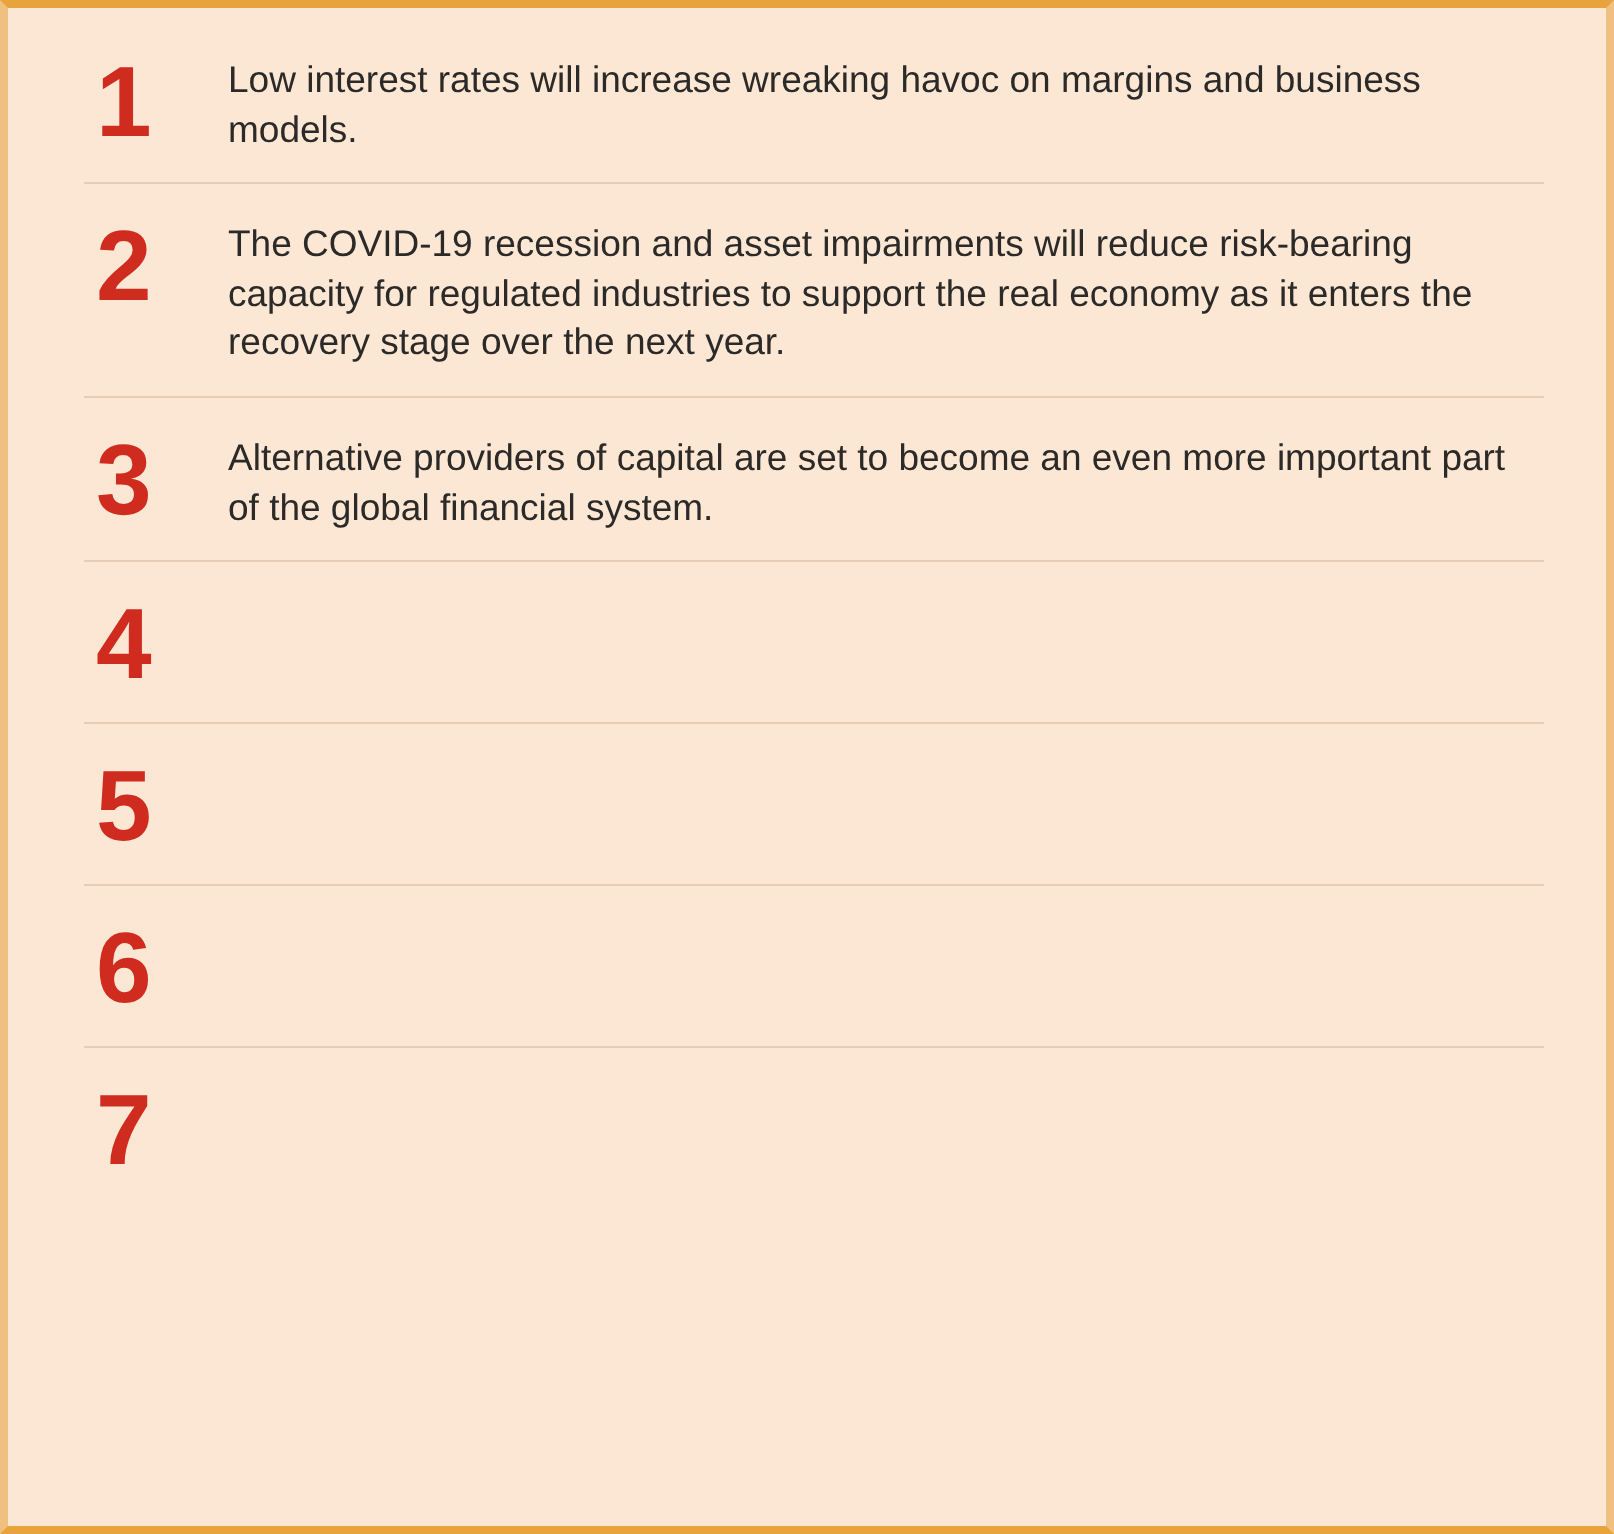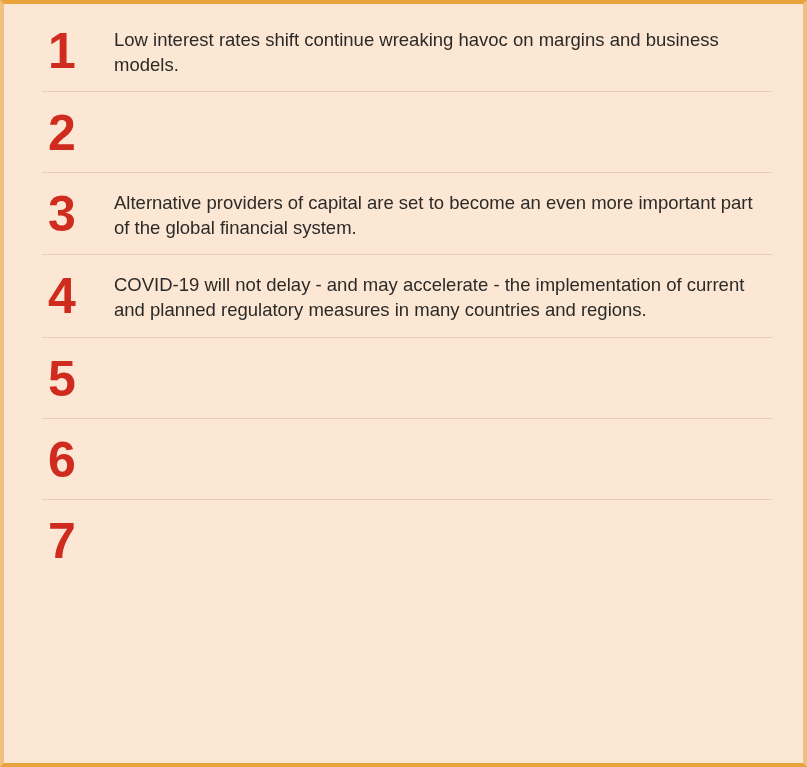--- a/index.html
+++ b/index.html
@@ -62,35 +62,35 @@
   }
 </style>
 </head>
 <body>
 
 <div class="page">
   <div class="list">
 
     <div class="item">
       <div class="num">1</div>
-      <div class="text">Low interest rates shift continue wreaking havoc on margins and business models.</div>
+      <div class="text">Low interest rates will increase wreaking havoc on margins and business models.</div>
     </div>
 
     <div class="item">
       <div class="num">2</div>
+      <div class="text">The COVID-19 recession and asset impairments will reduce risk-bearing capacity for regulated industries to support the real economy as it enters the recovery stage over the next year.</div>
     </div>
 
     <div class="item">
       <div class="num">3</div>
       <div class="text">Alternative providers of capital are set to become an even more important part of the global financial system.</div>
     </div>
 
     <div class="item">
       <div class="num">4</div>
-      <div class="text">COVID-19 will not delay - and may accelerate - the implementation of current and planned regulatory measures in many countries and regions.</div>
     </div>
 
     <div class="item">
       <div class="num">5</div>
     </div>
 
     <div class="item">
       <div class="num">6</div>
     </div>
 

